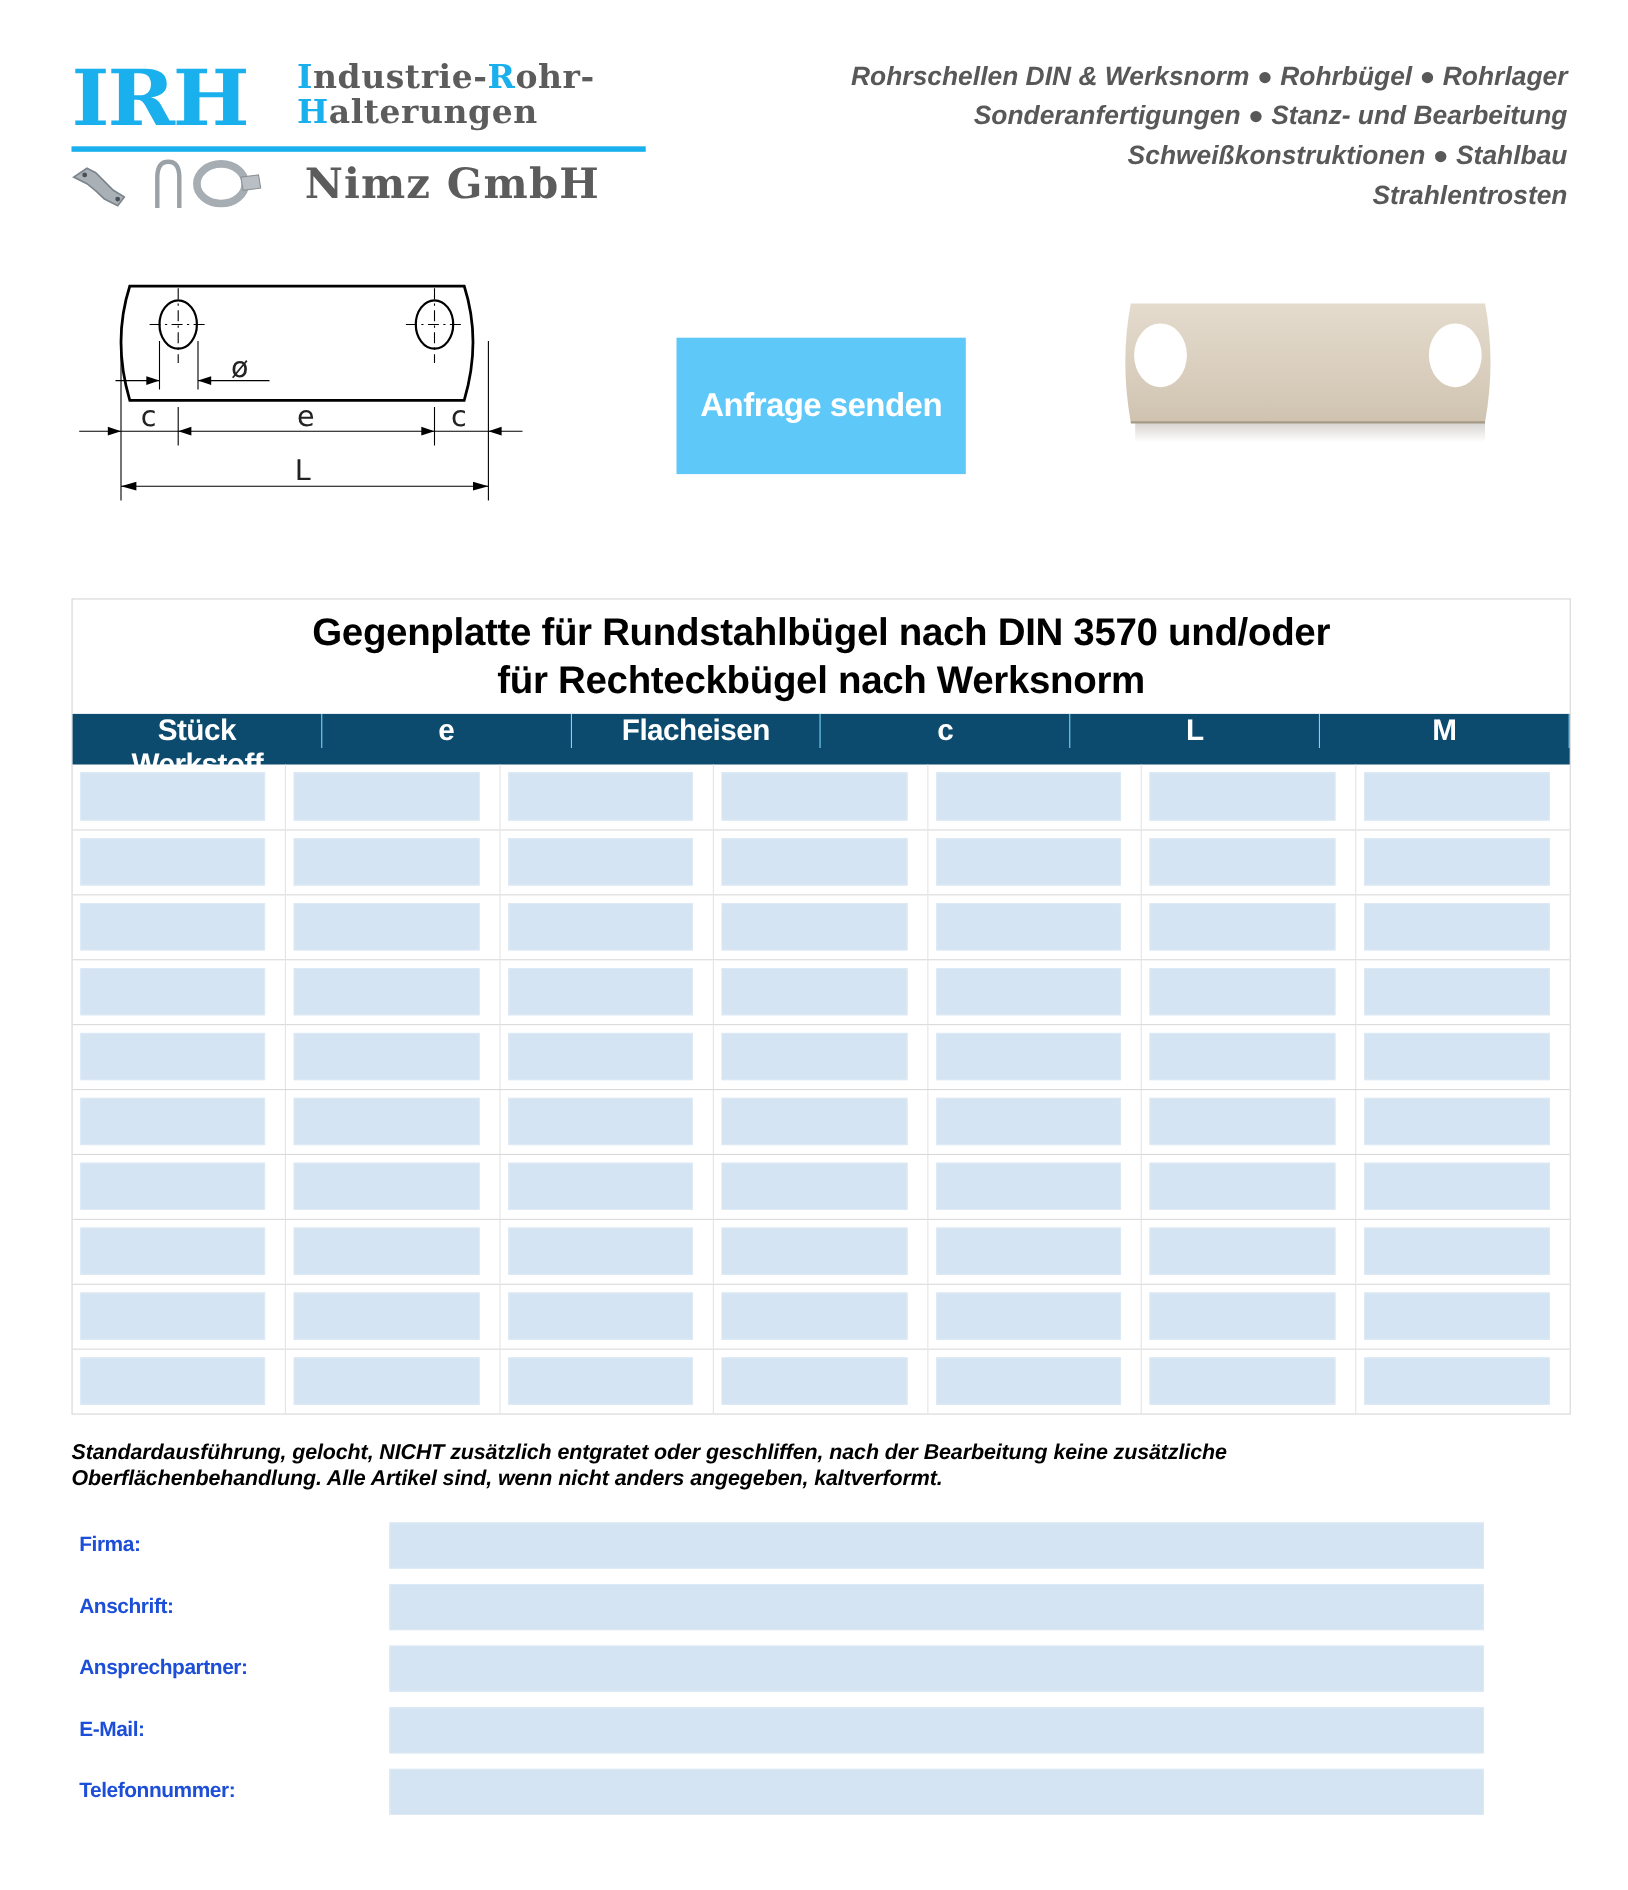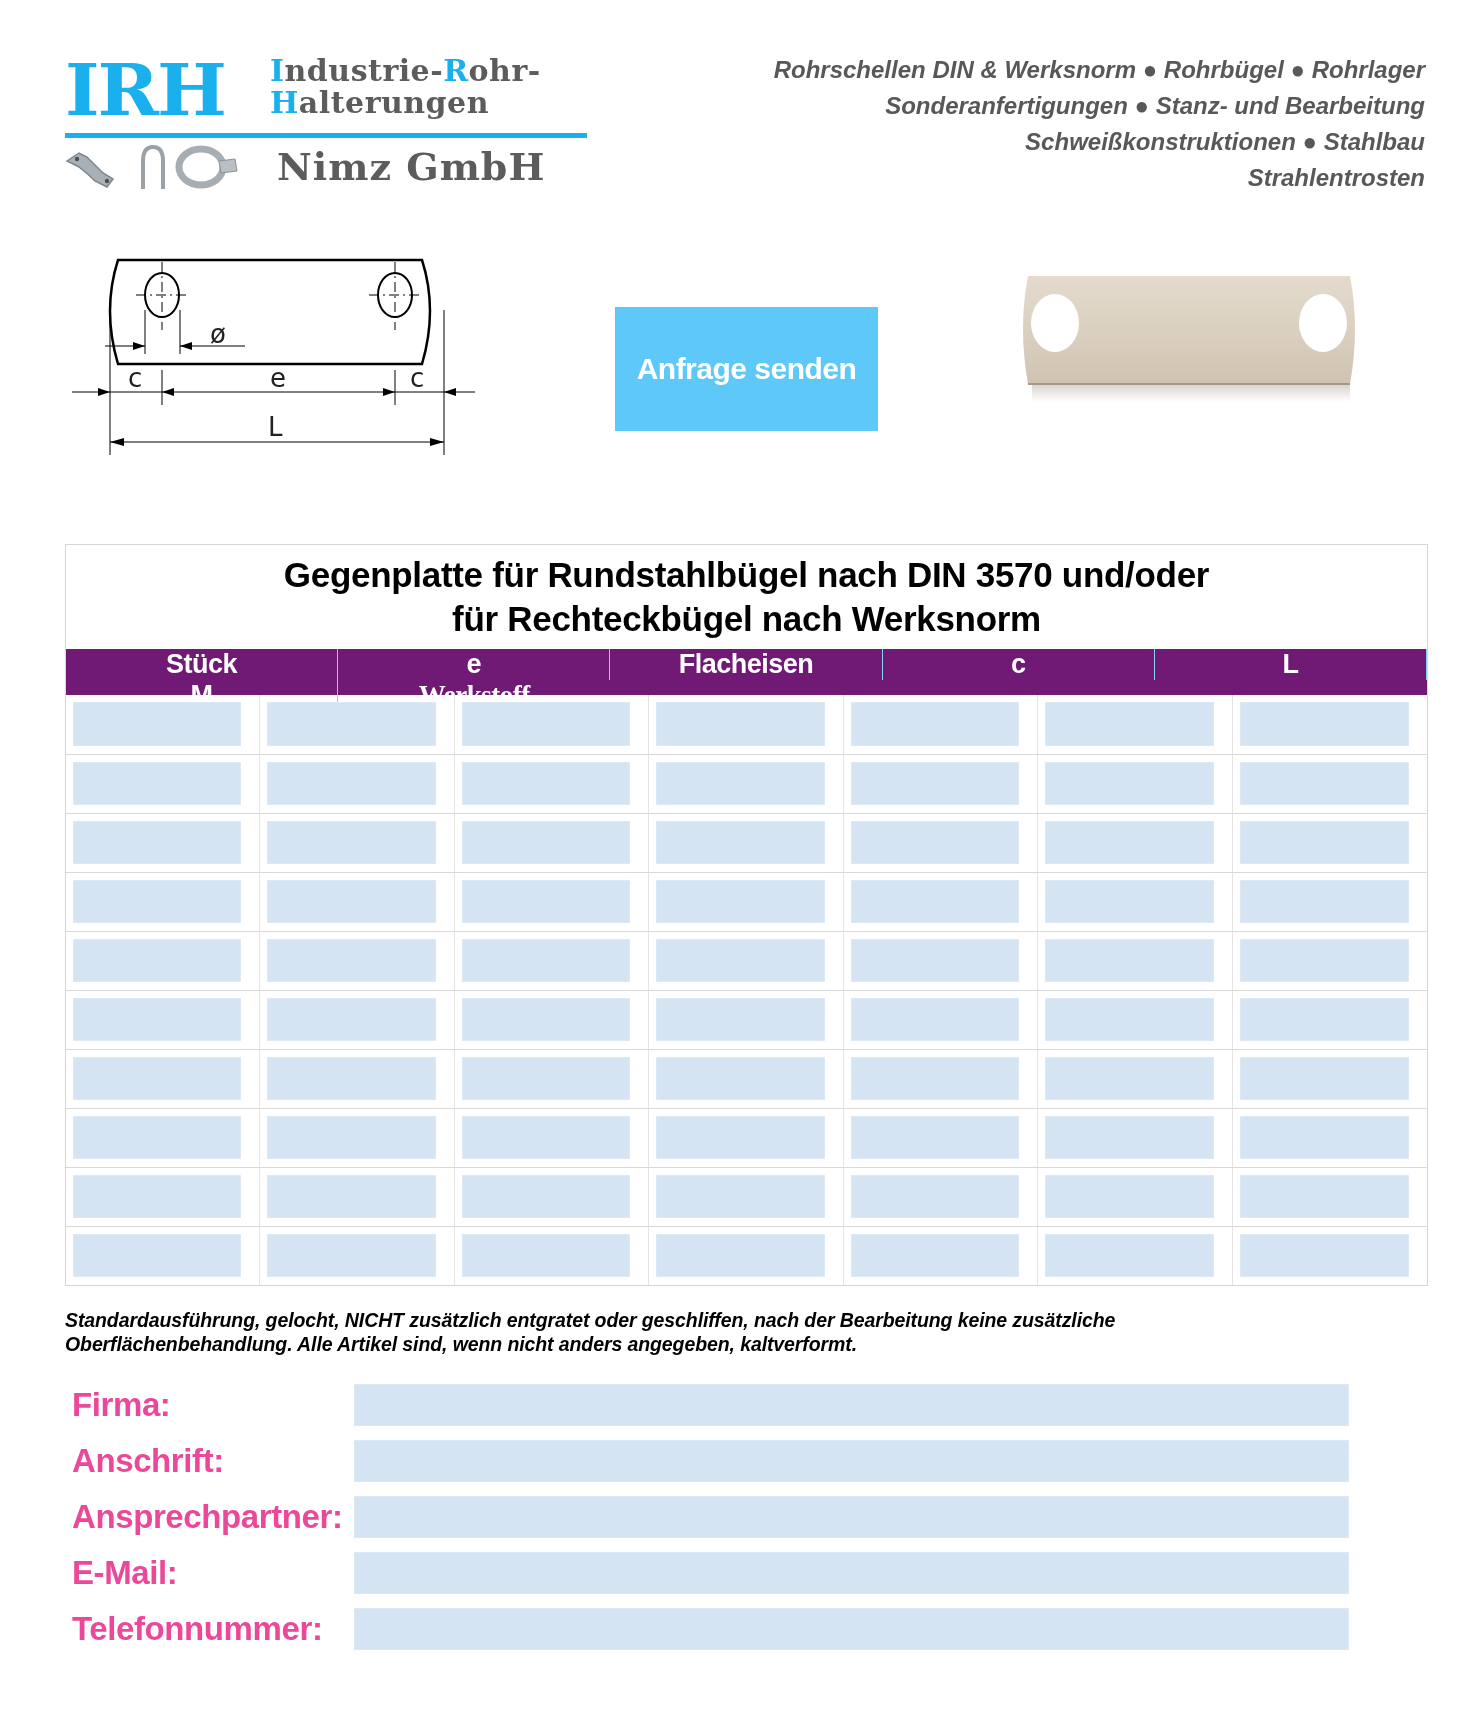--- a/index.html
+++ b/index.html
@@ -26,35 +26,35 @@
 
   
   .send-btn { position: absolute; left: 615px; top: 307px; width: 263px; height: 124px; background: #5ec8f8; color: #fff; border: none; font-family: "Liberation Sans", sans-serif; font-weight: bold; font-size: 30px; display: flex; align-items: center; justify-content: center; cursor: pointer; letter-spacing: -0.5px; }
 
   
   .photo { position: absolute; left: 1010px; top: 268px; width: 360px; height: 150px; }
 
   
   .table-wrap { position: absolute; left: 65px; top: 544px; width: 1363px; border: 1px solid #d6d6d6; }
   .table-title { height: 104px; display: flex; flex-direction: column; align-items: center; justify-content: center; font-weight: bold; font-size: 35px; line-height: 44px; color: #000; letter-spacing: -0.3px; }
-  .table-head { display: grid; grid-template-columns: repeat(5, 1fr); background: #701a75; height: 46px; }
+  .table-head { display: grid; grid-template-columns: repeat(6, 1fr); background: #0c4a6e; height: 46px; }
   .table-head div { color: #fff; font-weight: bold; font-size: 27px; display: flex; align-items: center; justify-content: center; letter-spacing: -0.5px; border-right: 1px solid #7dd3fa; }
-  .table-head div:last-child { border-right: none; font-family: Liberation Serif, serif; }
+  .table-head div:last-child { border-right: none; }
   .table-row { display: grid; grid-template-columns: repeat(7, 1fr); height: 59px; border-top: 1px solid #d9d9d9; }
   .table-row:first-of-type { border-top: none; }
   .cell { border-right: 1px solid #e4e4e4; padding: 7px 18px 8px 7px; }
   .cell:last-child { border-right: none; }
   .cell input { width: 100%; height: 100%; background: #d4e4f2; border: 1px solid #dde9f4; outline: none; font-family: "Liberation Sans", sans-serif; font-size: 18px; padding: 0 6px; }
 
   
   .note { position: absolute; left: 65px; top: 1308px; width: 1300px; font-weight: bold; font-style: italic; font-size: 19.5px; line-height: 24px; color: #000; letter-spacing: -0.1px; }
 
   
   .contact-row { position: absolute; left: 72px; width: 1280px; height: 42px; }
-  .contact-label { position: absolute; left: 0; top: 0; height: 42px; line-height: 42px; font-weight: bold; font-size: 33px; color: #ec4899; letter-spacing: -0.4px; }
+  .contact-label { position: absolute; left: 0; top: 0; height: 42px; line-height: 42px; font-weight: bold; font-size: 19px; color: #1d4ed8; letter-spacing: -0.4px; }
   .contact-input { position: absolute; left: 282px; top: 0; width: 995px; height: 42px; background: #d4e4f2; border: 1px solid #dde9f4; outline: none; font-family: "Liberation Sans", sans-serif; font-size: 20px; padding: 0 8px; }
 </style>
 </head>
 <body>
 
 <div class="logo">
   <div class="logo-irh">IRH</div>
   <div class="logo-line1"><span class="hl">I</span><span>ndustrie-</span><span class="hl">R</span><span>ohr-</span></div>
   <div class="logo-line2"><span class="hl">H</span><span>alterungen</span></div>
   <div class="logo-rule"></div>

